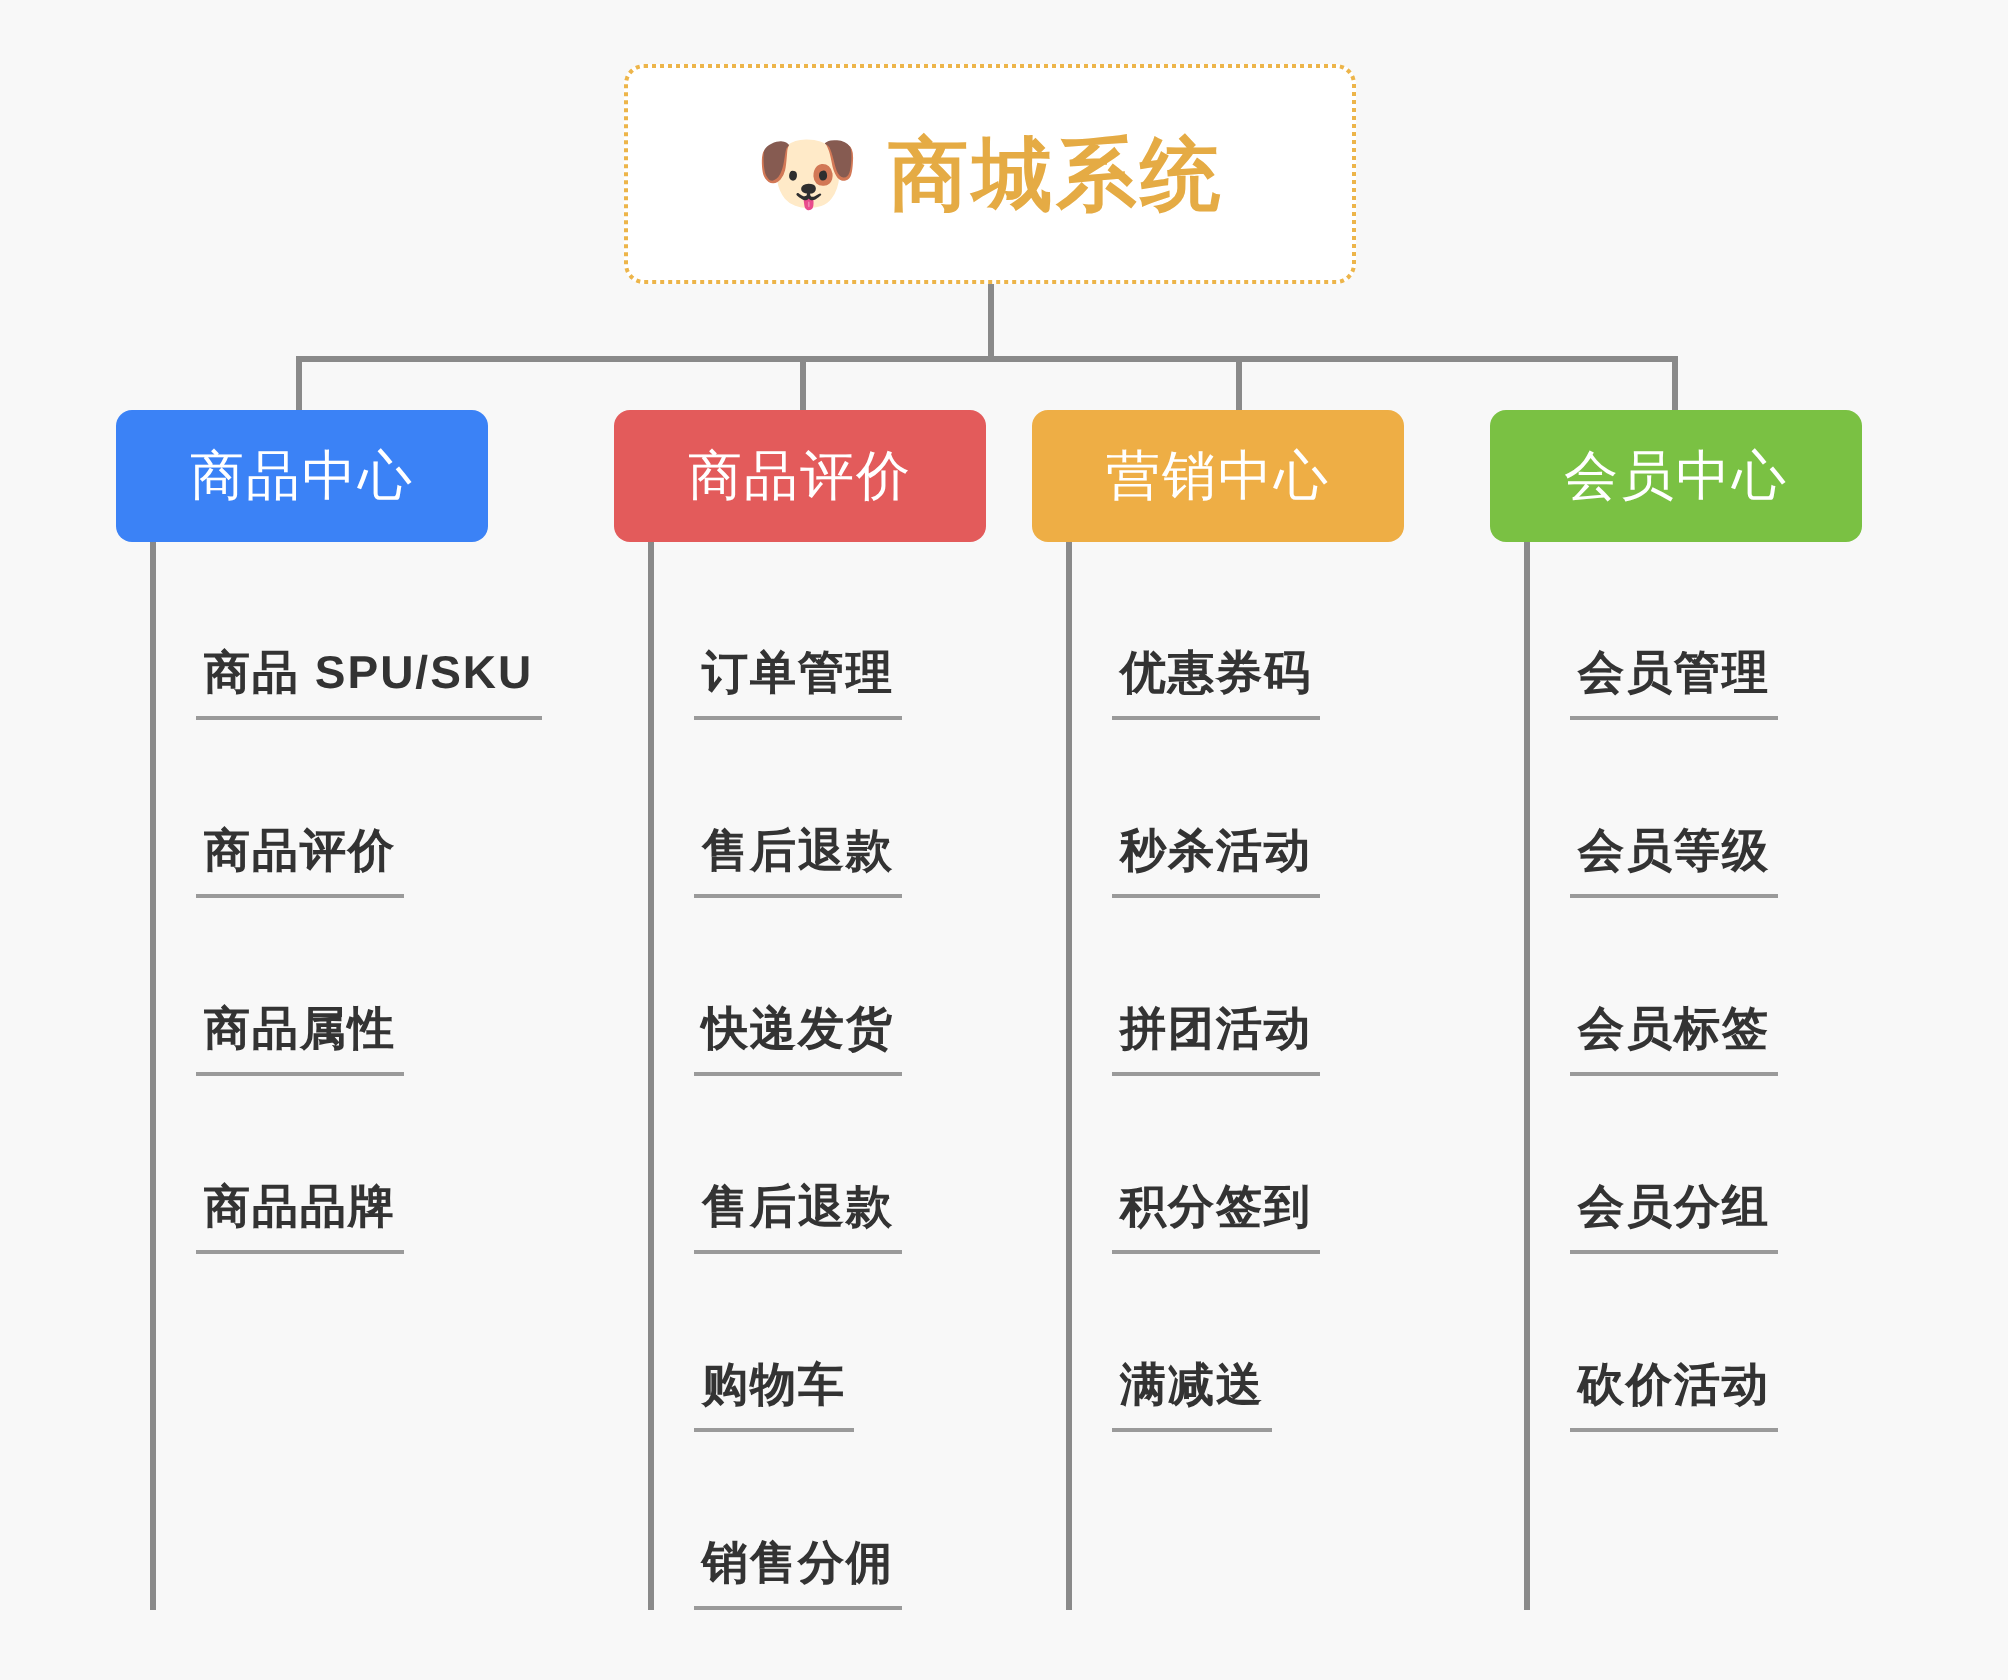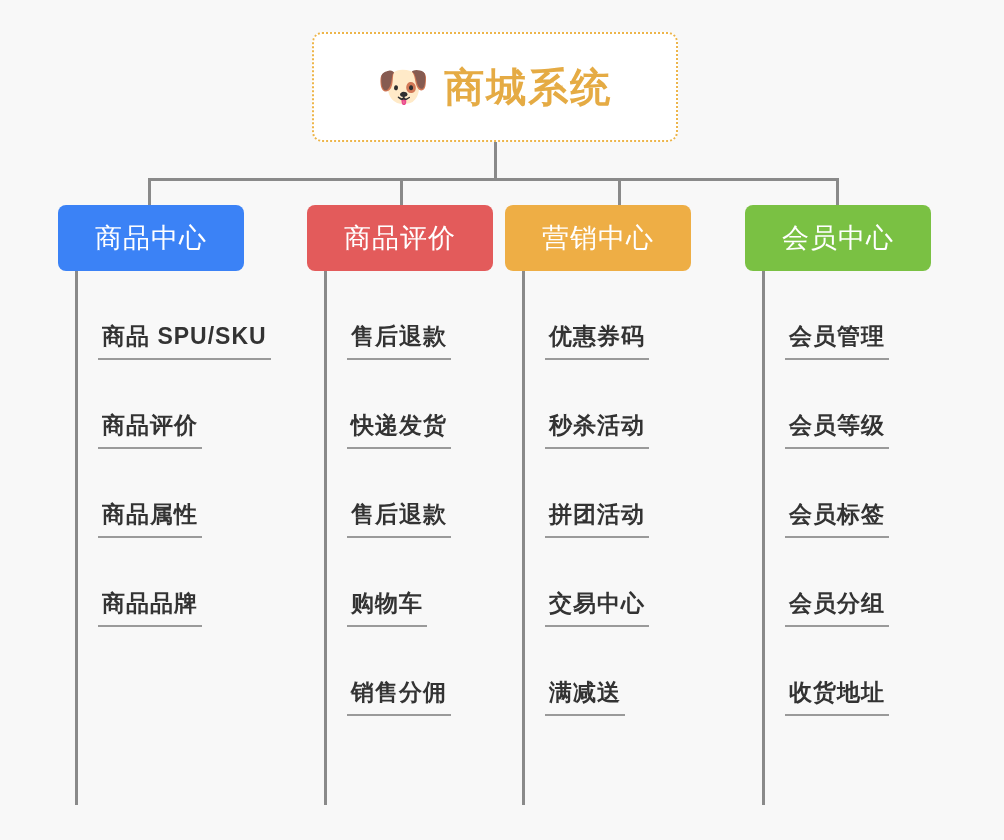--- a/index.html
+++ b/index.html
@@ -138,54 +138,57 @@
     </div>
   </div>
 
   <div class="column" style="left:307px; width:186px;">
     <div class="cat-header" style="width: 186px; background: rgb(227, 91, 91);">
       <span>商品评价</span>
     </div>
     <div class="leaf-rail" style="left: 17px; height: 534px; background: rgb(138, 138, 138);"></div>
     <div class="leaf-list">
       <div class="leaf-item" style="padding-left:40px;">
+        <span class="leaf-label">订单管理</span>
+      </div>
+      <div class="leaf-item" style="padding-left:40px;">
         <span class="leaf-label">售后退款</span>
       </div>
       <div class="leaf-item" style="padding-left:40px;">
         <span class="leaf-label">快递发货</span>
       </div>
       <div class="leaf-item" style="padding-left:40px;">
         <span class="leaf-label">售后退款</span>
       </div>
       <div class="leaf-item" style="padding-left:40px;">
         <span class="leaf-label">购物车</span>
       </div>
       <div class="leaf-item" style="padding-left:40px;">
         <span class="leaf-label">销售分佣</span>
       </div>
     </div>
   </div>
 
-  <div class="column" style="left:505px; width:186px;">
+  <div class="column" style="left:516px; width:186px;">
     <div class="cat-header" style="width: 186px; background: rgb(238, 174, 69);">
       <span>营销中心</span>
     </div>
     <div class="leaf-rail" style="left: 17px; height: 534px; background: rgb(138, 138, 138);"></div>
     <div class="leaf-list">
       <div class="leaf-item" style="padding-left:40px;">
         <span class="leaf-label">优惠券码</span>
       </div>
       <div class="leaf-item" style="padding-left:40px;">
         <span class="leaf-label">秒杀活动</span>
       </div>
       <div class="leaf-item" style="padding-left:40px;">
         <span class="leaf-label">拼团活动</span>
       </div>
       <div class="leaf-item" style="padding-left:40px;">
-        <span class="leaf-label">交易中心</span>
+        <span class="leaf-label">积分签到</span>
       </div>
       <div class="leaf-item" style="padding-left:40px;">
         <span class="leaf-label">满减送</span>
       </div>
     </div>
   </div>
 
   <div class="column" style="left:745px; width:186px;">
     <div class="cat-header" style="width: 186px; background: rgb(122, 193, 67);">
       <span>会员中心</span>
@@ -198,18 +201,18 @@
       <div class="leaf-item" style="padding-left:40px;">
         <span class="leaf-label">会员等级</span>
       </div>
       <div class="leaf-item" style="padding-left:40px;">
         <span class="leaf-label">会员标签</span>
       </div>
       <div class="leaf-item" style="padding-left:40px;">
         <span class="leaf-label">会员分组</span>
       </div>
       <div class="leaf-item" style="padding-left:40px;">
-        <span class="leaf-label">收货地址</span>
+        <span class="leaf-label">砍价活动</span>
       </div>
     </div>
   </div>
 
 </div>
 
 </body></html>

